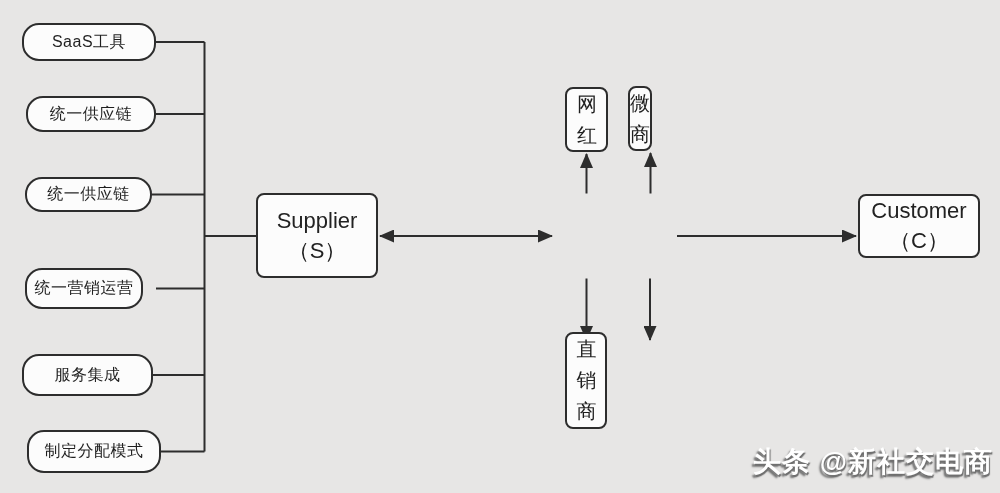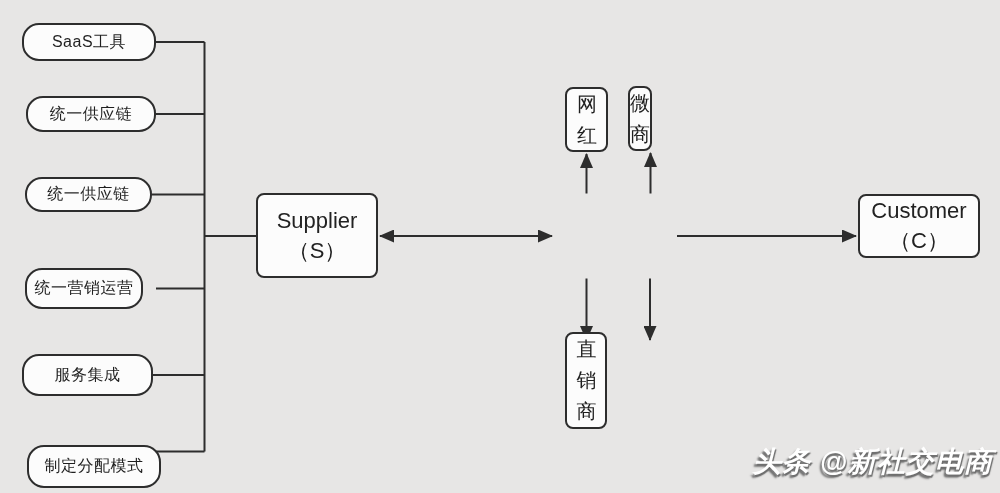--- a/index.html
+++ b/index.html
@@ -30,21 +30,20 @@
     display:inline-block;width:1.05em;
     word-break:break-all;line-height:1.55;
     font-size:20px;font-weight:400;text-align:right;
   }
   .watermark{
     position:absolute;right:7px;bottom:12px;
     font-size:28px;font-weight:700;letter-spacing:1px;
     color:var(--wm-fill);
     text-shadow:-2px 3px 2px var(--wm-shadow),1px 2px 1px var(--wm-shadow);
     white-space:nowrap;
-    font-style:italic;
   }
 </style>
 </head>
 <body>
 
 <div class="canvas">
 
   <svg class="connectors" viewBox="0 0 1000 493" xmlns="http://www.w3.org/2000/svg">
     <defs>
       <marker id="arrow" viewBox="0 0 15 13" refX="14" refY="6.5" markerWidth="15" markerHeight="13" markerUnits="userSpaceOnUse" orient="auto-start-reverse">
@@ -77,21 +76,21 @@
   </div>
   <div class="box feature" style="left:25px;top:177px;width:127px;height:35px">
     <span>统一供应链</span>
   </div>
   <div class="box feature" style="left:25px;top:268px;width:118px;height:41px">
     <span>统一营销运营</span>
   </div>
   <div class="box feature" style="left:22px;top:354px;width:131px;height:42px">
     <span>服务集成</span>
   </div>
-  <div class="box feature" style="left:27px;top:445px;width:134px;height:43px">
+  <div class="box feature" style="left:27px;top:430px;width:134px;height:43px">
     <span>制定分配模式</span>
   </div>
 
   <div class="box main" style="left:256px;top:193px;width:122px;height:85px">
     <div>Supplier</div>
     <div>（S）</div>
   </div>
   <div class="box main" style="left:858px;top:194px;width:122px;height:64px">
     <div>Customer</div>
     <div>（C）</div>

